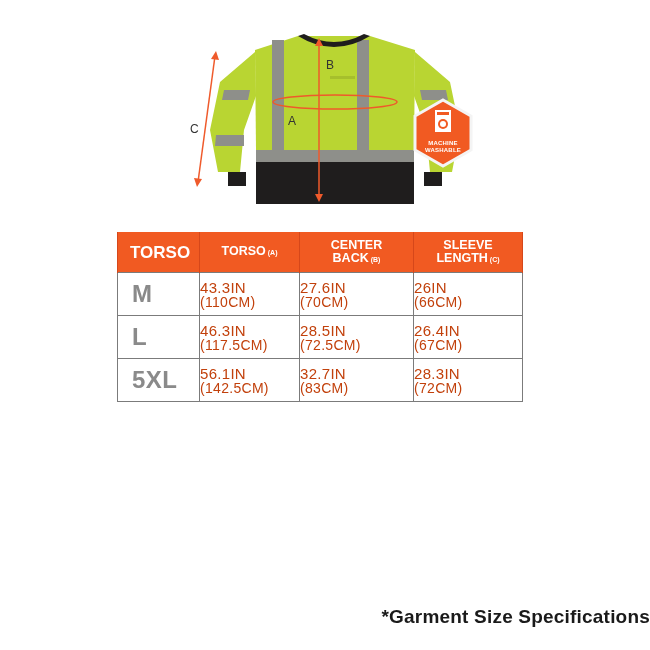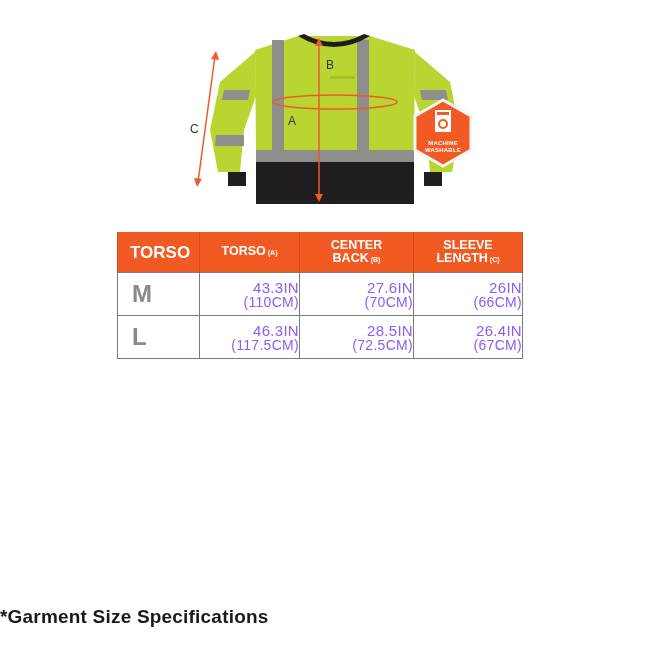--- a/index.html
+++ b/index.html
@@ -5,25 +5,25 @@
   html, body { margin:0; padding:0; background:#ffffff; }
   body { width:650px; height:650px; position:relative; overflow:hidden; font-family:"Liberation Sans", sans-serif; }
   .shirt-wrap { position:absolute; left:180px; top:20px; width:310px; height:200px; }
   .shirt-wrap svg { position:absolute; left:0; top:0; }
   .badge { position:absolute; left:412px; top:98px; width:62px; height:70px; }
   .badge-text { position:absolute; left:0; width:62px; top:42px; text-align:center; color:#fff; font-weight:bold; font-size:6px; line-height:7px; letter-spacing:0.2px; }
   .size-table { position:absolute; left:117px; top:232px; width:405px; border-collapse:collapse; table-layout:fixed; }
   .size-table th { background:#f15a22; color:#fff; font-weight:bold; height:40px; padding:0; border-left:1px solid #d6471a; border-right:1px solid #d6471a; text-align:center; vertical-align:middle; font-size:12.5px; line-height:13px; }
   .size-table th.size-h { font-size:17px; text-align:left; padding-left:12px; }
   .size-table th .sub { font-size:7px; margin-left:2px; }
-  .size-table td { border:1px solid #7b7b7b; height:42px; padding:0; text-align:right; vertical-align:middle; color:#8b5cf6; }
+  .size-table td { border:1px solid #7b7b7b; height:42px; padding:0; text-align:left; vertical-align:middle; color:#c2410c; }
   .size-table td.size-c { text-align:left; padding-left:14px; color:#8a8a8a; font-weight:bold; font-size:24px; letter-spacing:0.5px; }
   .val-in { font-size:15px; line-height:16px; display:block; letter-spacing:0.3px; }
   .val-cm { font-size:14px; line-height:13px; display:block; letter-spacing:0.3px; }
-  .footnote { position:absolute; left:0; width:650px; top:606px; text-align:left; font-size:19px; font-weight:bold; color:#1a1a1a; letter-spacing:0.2px; }
+  .footnote { position:absolute; left:0; width:650px; top:606px; text-align:right; font-size:19px; font-weight:bold; color:#1a1a1a; letter-spacing:0.2px; }
   .lbl { position:absolute; font-size:12px; color:#333; }
 </style>
 </head>
 <body>
 
 <div class="shirt-wrap">
   <svg width="310" height="200" viewBox="0 0 310 200">
 
     <polygon points="75,32 40,62 30,110 38,152 60,152 64,110 76,76" fill="#b9d532"></polygon>
     <polygon points="235,32 270,62 280,110 272,152 250,152 246,110 234,76" fill="#b9d532"></polygon>
@@ -127,16 +127,31 @@
         </td>
       <td>
           <span class="val-in">28.5IN</span>
           <span class="val-cm">(72.5CM)</span>
         </td>
       <td>
           <span class="val-in">26.4IN</span>
           <span class="val-cm">(67CM)</span>
         </td>
     </tr>
+    <tr>
+      <td class="size-c">5XL</td>
+      <td>
+          <span class="val-in">56.1IN</span>
+          <span class="val-cm">(142.5CM)</span>
+        </td>
+      <td>
+          <span class="val-in">32.7IN</span>
+          <span class="val-cm">(83CM)</span>
+        </td>
+      <td>
+          <span class="val-in">28.3IN</span>
+          <span class="val-cm">(72CM)</span>
+        </td>
+    </tr>
   </tbody>
 </table>
 
 <div class="footnote">*Garment Size Specifications</div>
 
 </body></html>

